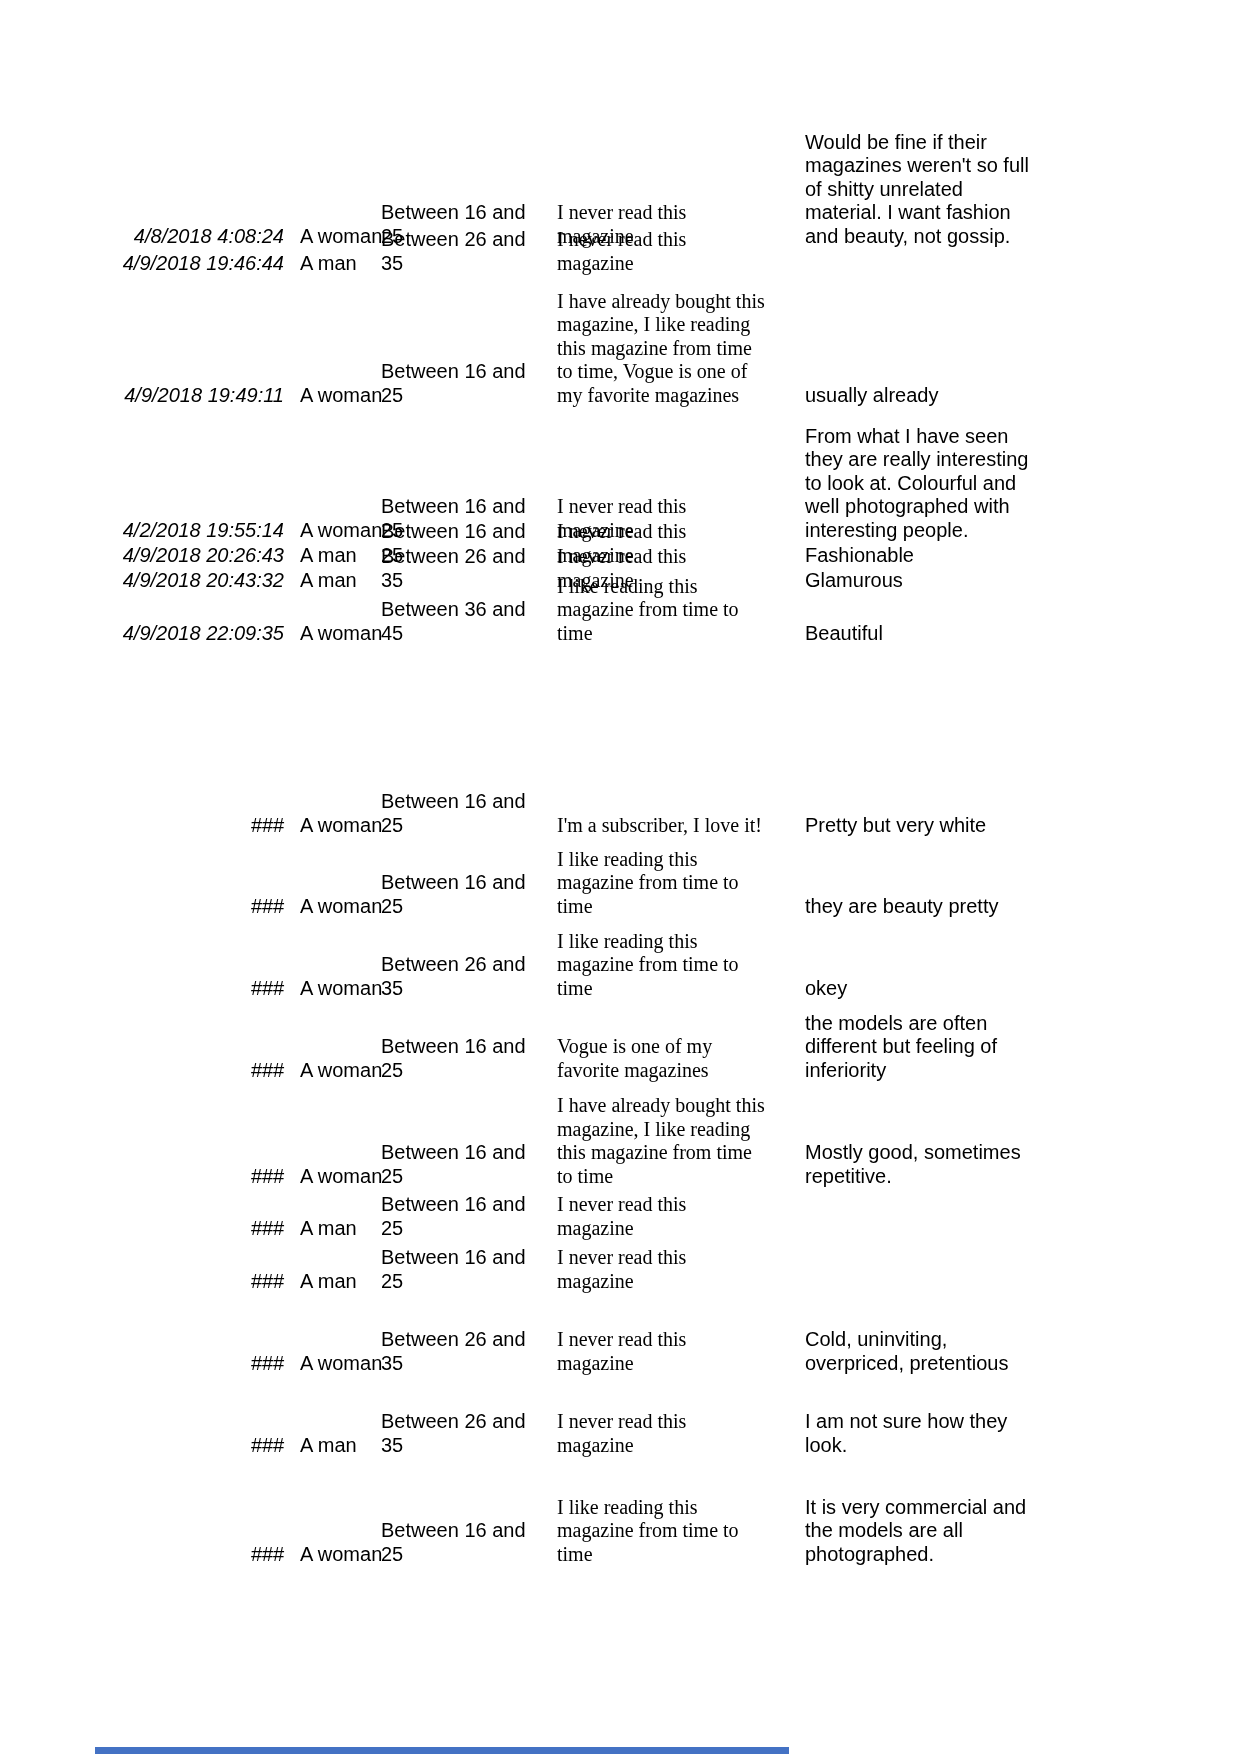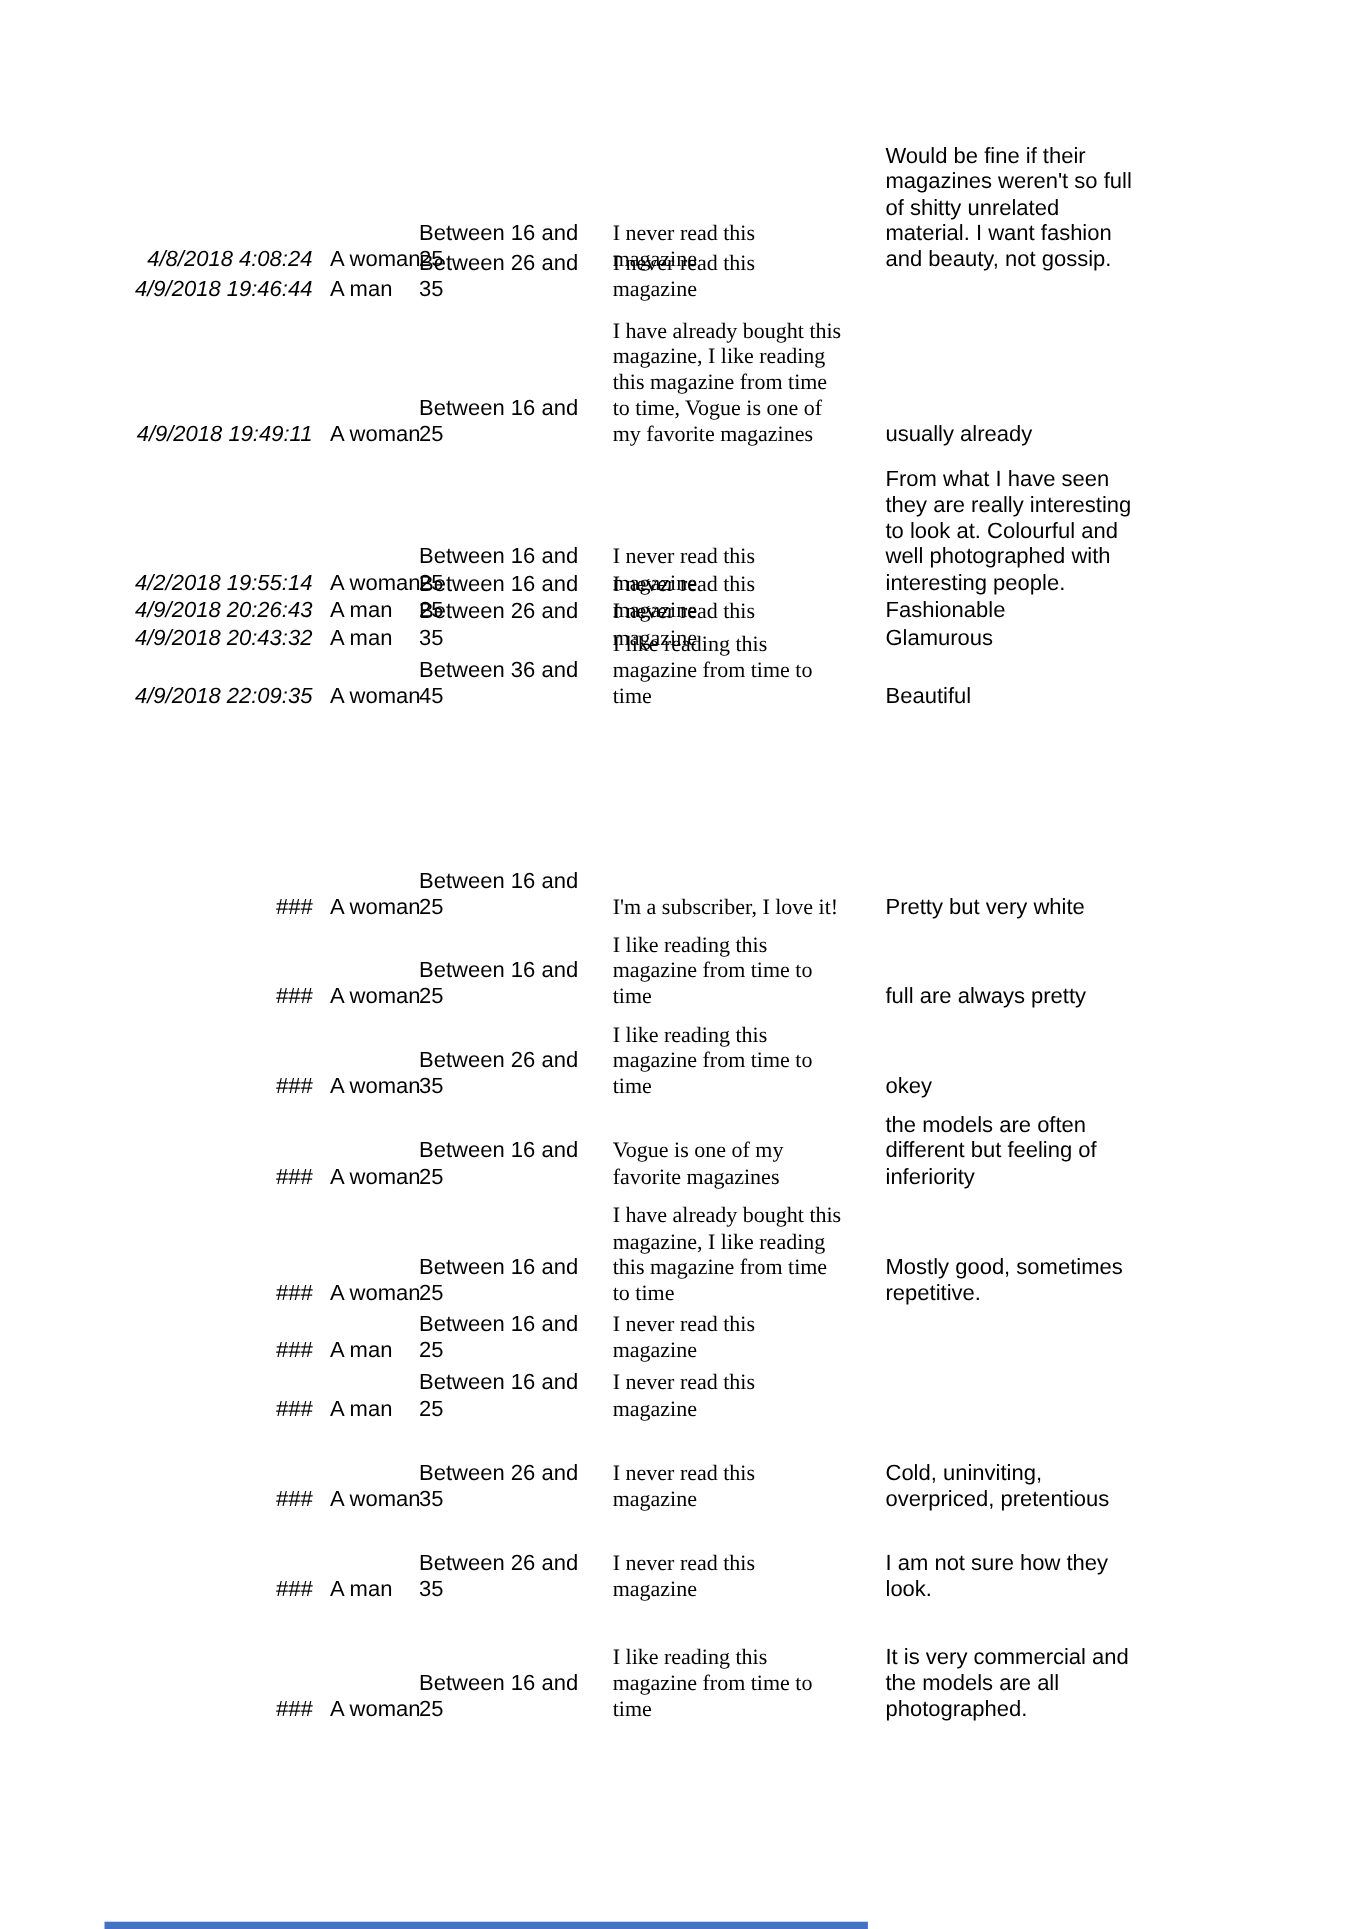--- a/index.html
+++ b/index.html
@@ -127,21 +127,21 @@
   </div>
 
   <div class="row" style="--b:836px">
     <div class="cell c-ts">###</div>
     <div class="cell c-g">A woman</div>
     <div class="cell c-age">Between 16 and
 25</div>
     <div class="cell c-read">I like reading this
 magazine from time to
 time</div>
-    <div class="cell c-op">full are always pretty</div>
+    <div class="cell c-op">they are beauty pretty</div>
   </div>
 
   <div class="row" style="--b:754px">
     <div class="cell c-ts">###</div>
     <div class="cell c-g">A woman</div>
     <div class="cell c-age">Between 26 and
 35</div>
     <div class="cell c-read">I like reading this
 magazine from time to
 time</div>

